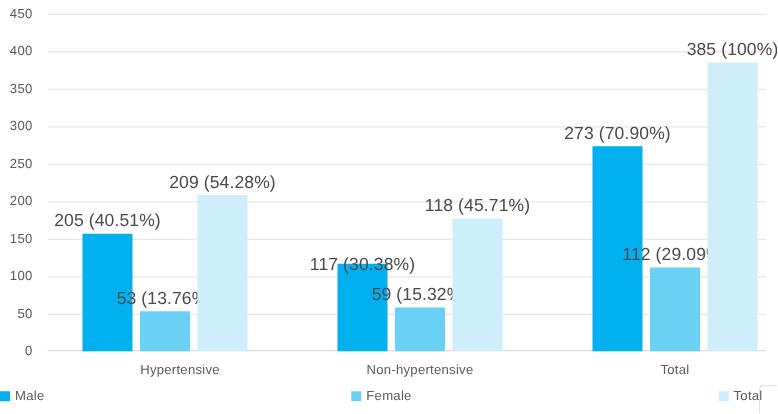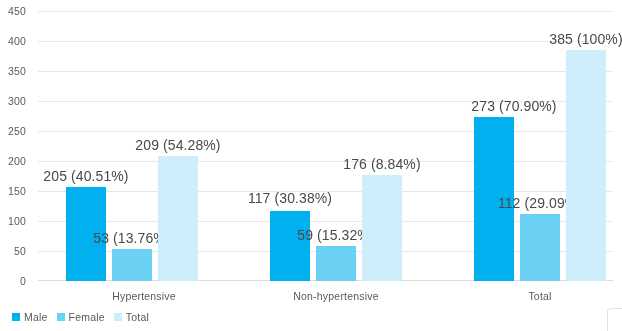--- a/index.html
+++ b/index.html
@@ -79,24 +79,23 @@
     transform: translateX(-50%);
     letter-spacing: 0.2px;
   }
   
   .legend {
     position: absolute;
     left: 0;
     right: 12px;
     top: 311px;
     display: flex;
-    justify-content: flex-start;
+    justify-content: space-between;
     align-items: center;
     gap: 9px;
-    margin-left: 12px;
   }
   .legend-item {
     display: flex;
     align-items: center;
     gap: 4px;
   }
   .legend-swatch {
     width: 8px;
     height: 8px;
     display: block;
@@ -137,27 +136,27 @@
       </div>
     <div class="axis-baseline"></div>
     <div id="bars-layer">
         <div class="bar bar-male" style="left: 28px; height: 93.6px;"></div>
         <div class="bar-label" style="left: 48px; bottom: 96.6px;">205 (40.51%)</div>
         <div class="bar bar-female" style="left: 74px; height: 31.8px;"></div>
         <div class="bar-label" style="left: 94px; bottom: 34.8px;">53 (13.76%)</div>
         <div class="bar bar-total" style="left: 120px; height: 125.4px;"></div>
         <div class="bar-label" style="left: 140px; bottom: 128.4px;">209 (54.28%)</div>
         <div class="bar bar-male" style="left: 232px; height: 70.2px;"></div>
-        <div class="bar-label" style="left: 252px; bottom: 75px;">117 (30.38%)</div>
+        <div class="bar-label" style="left: 252px; bottom: 62px;">117 (30.38%)</div>
         <div class="bar bar-female" style="left: 278px; height: 35.4px;"></div>
         <div class="bar-label" style="left: 298px; bottom: 38.4px;">59 (15.32%)</div>
         <div class="bar bar-total" style="left: 324px; height: 105.6px;"></div>
-        <div class="bar-label" style="left: 344px; bottom: 108.6px;">176 (8.84%)</div>
+        <div class="bar-label" style="left: 344px; bottom: 108.6px;">118 (45.71%)</div>
         <div class="bar bar-male" style="left: 436px; height: 163.8px;"></div>
-        <div class="bar-label" style="left: 476px; bottom: 166.8px; margin-top: 11px;">273 (70.90%)</div>
+        <div class="bar-label" style="left: 456px; bottom: 166.8px; margin-top: 11px;">273 (70.90%)</div>
         <div class="bar bar-female" style="left: 482px; height: 67.2px;"></div>
         <div class="bar-label" style="left: 502px; bottom: 70.2px;">112 (29.09%)</div>
         <div class="bar bar-total" style="left: 528px; height: 231px;"></div>
         <div class="bar-label" style="left: 548px; bottom: 234px;">385 (100%)</div>
       </div>
   </div>
 
   <div id="y-axis">
       <div class="y-tick-label" style="top: 281px;">0</div>
       <div class="y-tick-label" style="top: 251px;">50</div>

